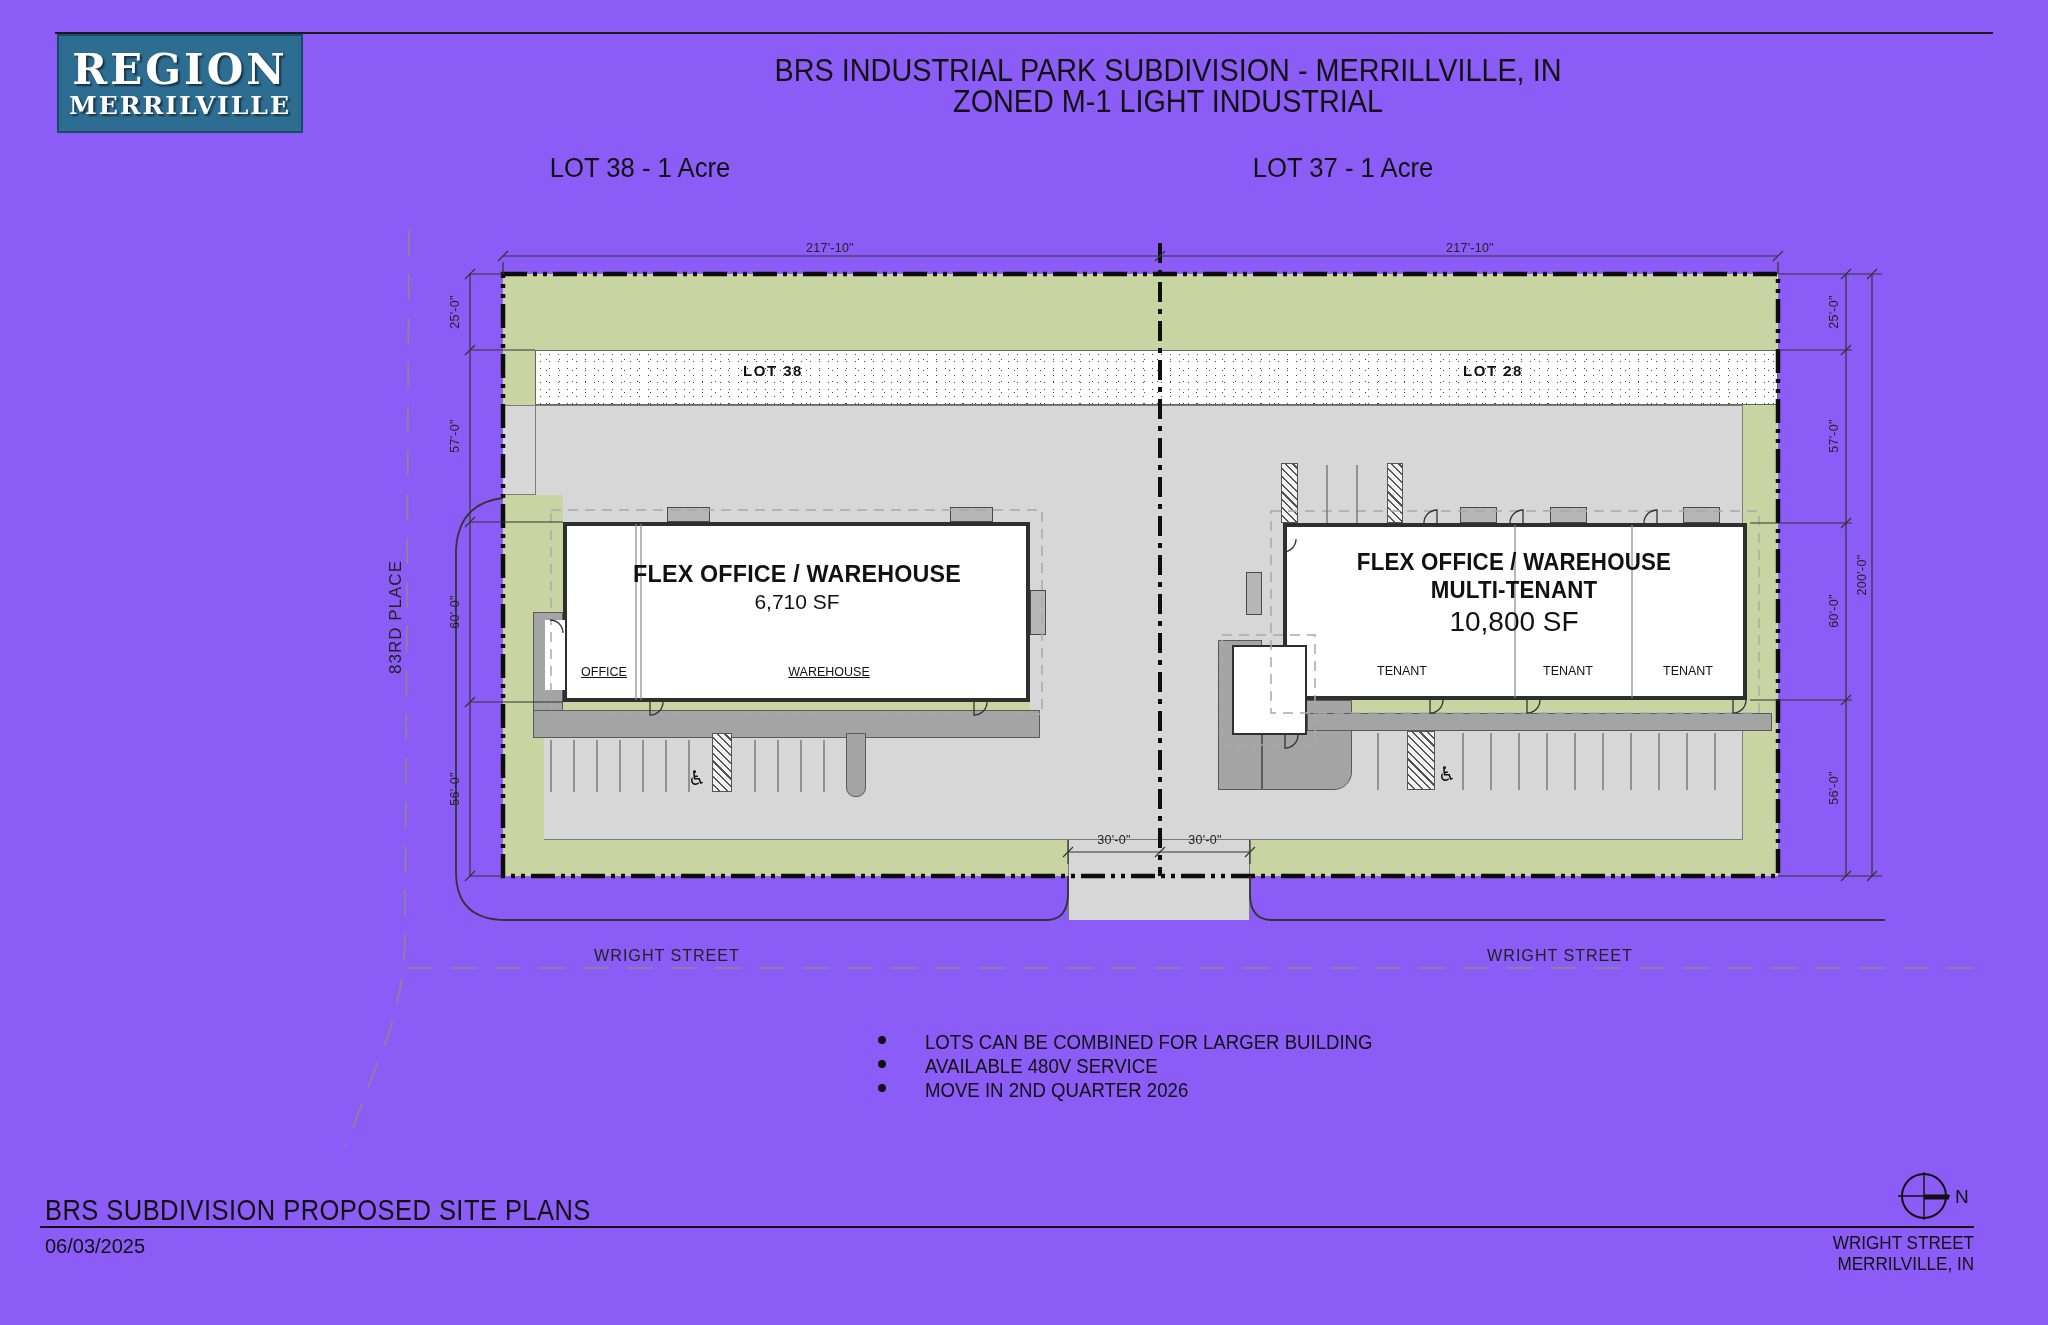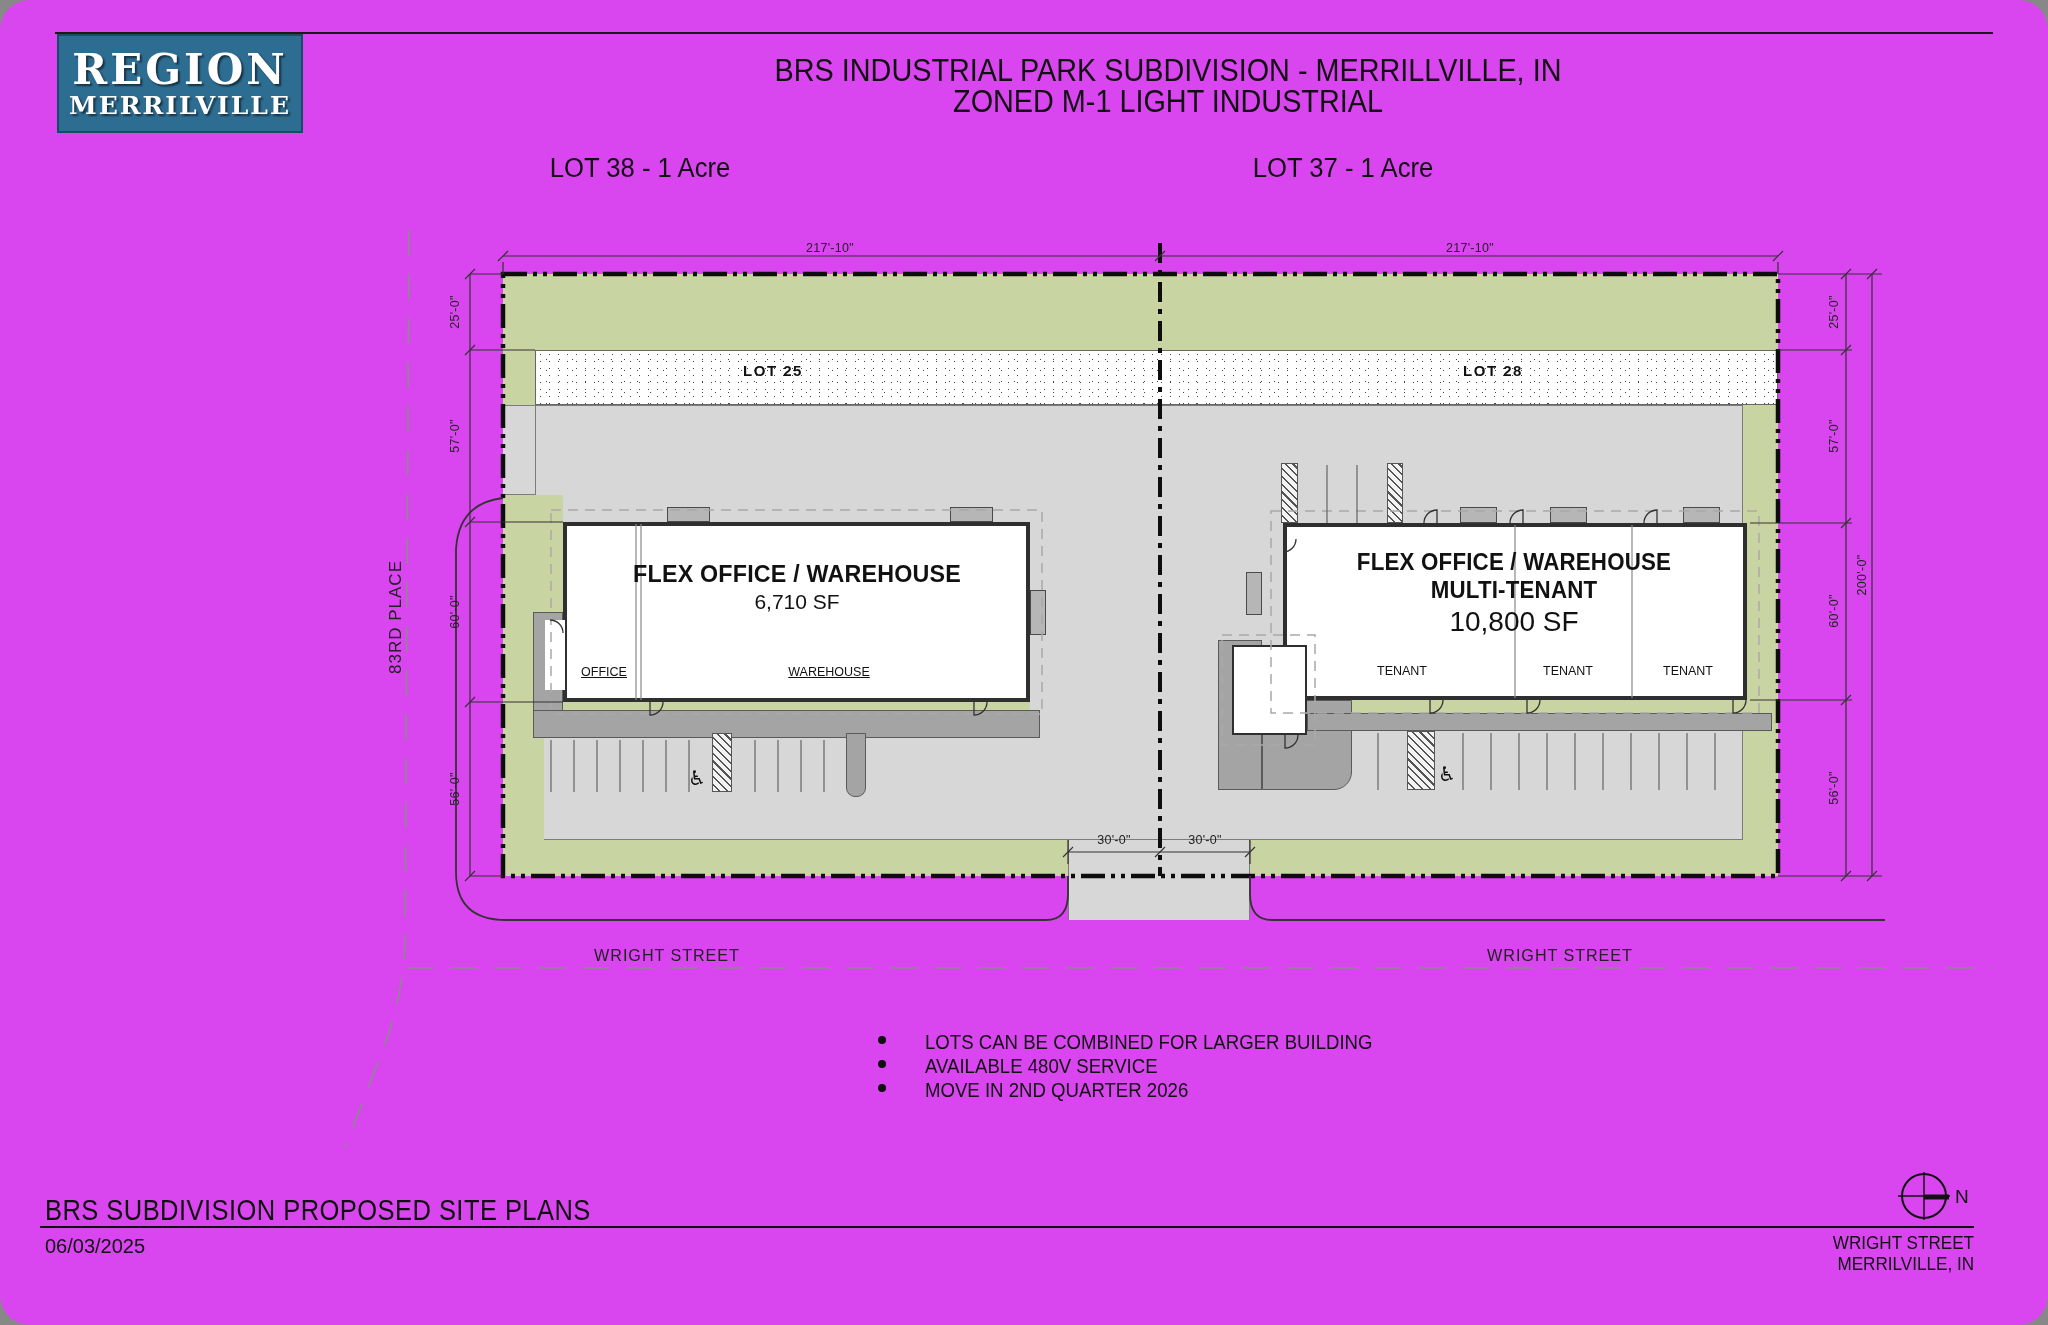--- a/index.html
+++ b/index.html
@@ -1,17 +1,17 @@
 <!DOCTYPE html>
 <html><head>
 <meta charset="utf-8">
 <style>
   html,body{margin:0;padding:0;background:#888;}
-  .page{position:relative;width:2048px;height:1325px;background:#d946ef;overflow:hidden;
-        font-family:"Liberation Sans",sans-serif;color:#111;border-radius:30px;}
+  .page{position:relative;width:2048px;height:1325px;background:#8b5cf6;overflow:hidden;
+        font-family:"Liberation Sans",sans-serif;color:#111;}
   .abs{position:absolute;}
   .ctr{transform:translateX(-50%);white-space:nowrap;}
   .lbl{position:absolute;white-space:nowrap;}
   .rot{transform:translate(-50%,-50%) rotate(-90deg);transform-origin:center;}
   .dim{font-size:12.5px;color:#222;letter-spacing:.3px;}
   .fill{position:absolute;}
   .hatch{position:absolute;background:repeating-linear-gradient(45deg,rgba(0,0,0,0) 0 4px,#555 4px 5.5px),#f3f3f3;border:1px solid #555;box-sizing:border-box;}
   .dock{position:absolute;background:#b6b6b6;border:1.5px solid #4a4a4a;box-sizing:border-box;}
   .walk{position:absolute;background:#a4a4a4;border:1px solid #5a5a5a;box-sizing:border-box;}
   .greenpatch{position:absolute;background:#c8d5a2;}
@@ -170,21 +170,21 @@
   <div class="lbl txt dim rot" style="left:1834px;top:788px;">56'-0"</div>
   <div class="lbl txt dim rot" style="left:1862px;top:575px;">200'-0"</div>
 
   <div class="lbl txt dim" style="left:1114px;top:833px;">
       <span class="ctr abs">30'-0"</span>
     </div>
   <div class="lbl txt dim" style="left:1205px;top:833px;">
       <span class="ctr abs">30'-0"</span>
     </div>
 
-  <div class="lbl txt" style="left:773px;top:362px;font-size:15px;font-weight:bold;letter-spacing:1.5px;transform:translateX(-50%);"><span>LOT 25</span></div>
+  <div class="lbl txt" style="left:773px;top:362px;font-size:15px;font-weight:bold;letter-spacing:1.5px;transform:translateX(-50%);"><span>LOT 38</span></div>
   <div class="lbl txt" style="left:1493px;top:362px;font-size:15px;font-weight:bold;letter-spacing:1.5px;transform:translateX(-50%);"><span>LOT 28</span></div>
 
   <div class="lbl txt bldtxt" style="left:797px;top:560px;font-size:24px;transform:translateX(-50%) scaleX(.97);"><span>FLEX OFFICE / WAREHOUSE</span></div>
   <div class="lbl txt" style="left:797px;top:590px;font-size:21px;transform:translateX(-50%);"><span>6,710 SF</span></div>
   <div class="lbl txt" style="left:604px;top:665px;font-size:12.5px;transform:translateX(-50%);text-decoration:underline;"><span>OFFICE</span></div>
   <div class="lbl txt" style="left:829px;top:665px;font-size:12.5px;transform:translateX(-50%);text-decoration:underline;"><span>WAREHOUSE</span></div>
 
   <div class="lbl txt bldtxt" style="left:1514px;top:549px;font-size:23px;transform:translateX(-50%) scaleX(.97);"><span>FLEX OFFICE / WAREHOUSE</span></div>
   <div class="lbl txt bldtxt" style="left:1514px;top:577px;font-size:23px;transform:translateX(-50%) scaleX(.97);"><span>MULTI-TENANT</span></div>
   <div class="lbl txt" style="left:1514px;top:606px;font-size:28px;transform:translateX(-50%);"><span>10,800 SF</span></div>

